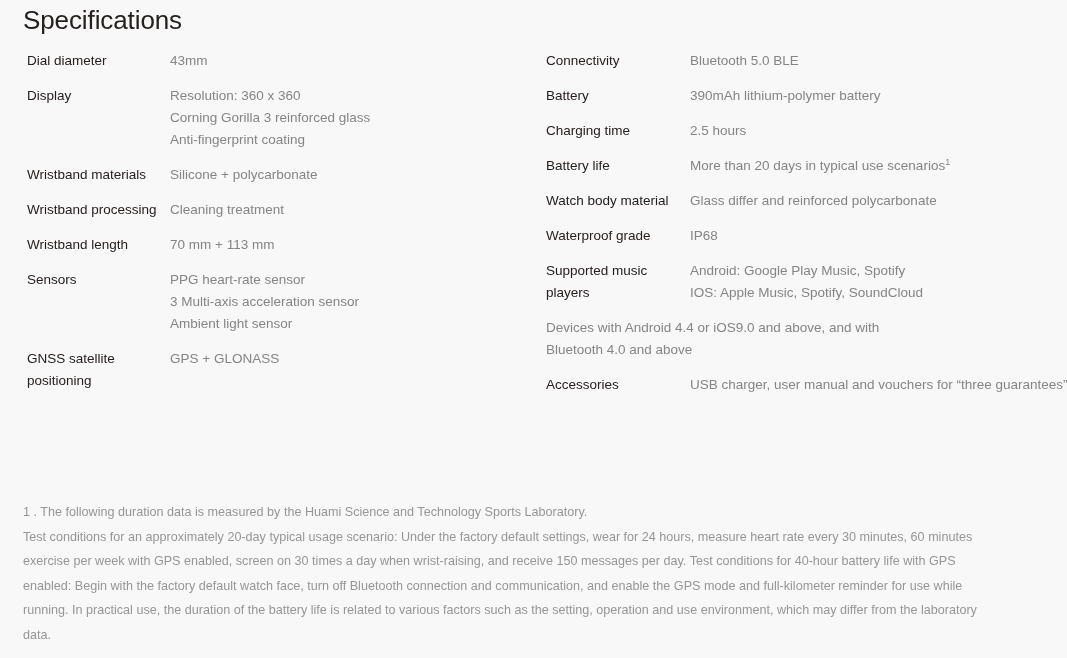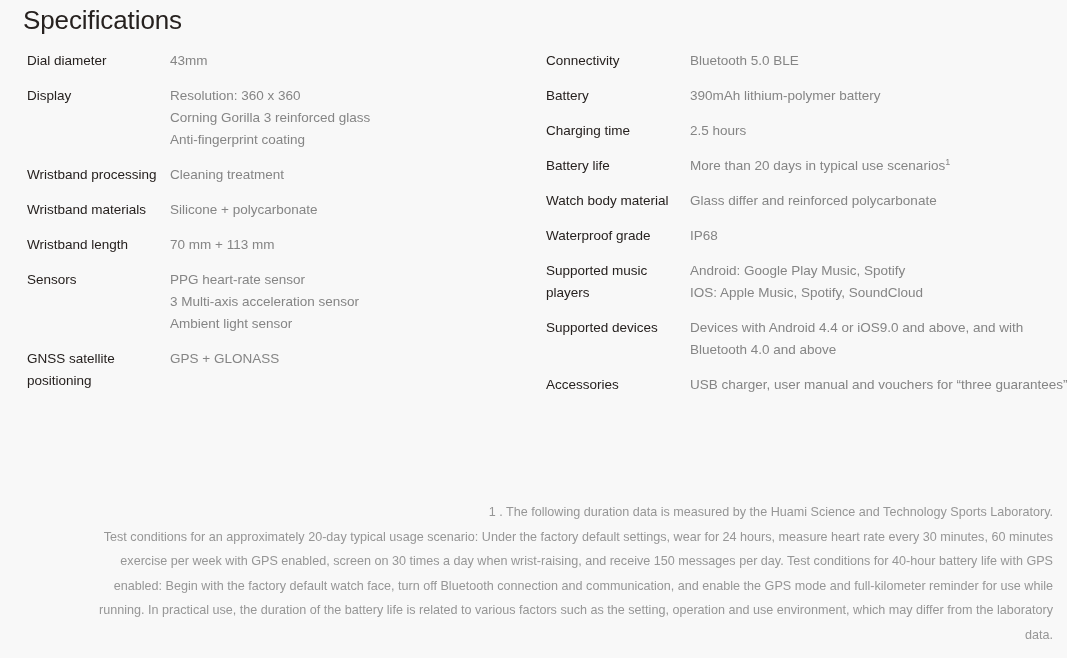--- a/index.html
+++ b/index.html
@@ -79,21 +79,20 @@
   .spec-value sup {
     font-size: 9px;
     line-height: 0;
     vertical-align: super;
   }
   .footnotes {
     position: absolute;
     left: 23px;
     top: 500px;
     width: 1030px;
-    text-align: right;
   }
   .footnote-line {
     font-size: 12.6px;
     line-height: 24.5px;
     color: #969696;
     font-weight: 400;
     white-space: nowrap;
   }
 </style>
 </head>
@@ -114,29 +113,29 @@
         </div>
         <div class="spec-row">
           <div class="spec-label">Display</div>
           <div class="spec-value">
             <span class="vline">Resolution: 360 x 360</span>
             <span class="vline">Corning Gorilla 3 reinforced glass</span>
             <span class="vline">Anti-fingerprint coating</span>
           </div>
         </div>
         <div class="spec-row">
+          <div class="spec-label">Wristband materials</div>
+          <div class="spec-value">
+            <span class="vline">Silicone + polycarbonate</span>
+          </div>
+        </div>
+        <div class="spec-row">
           <div class="spec-label">Wristband processing</div>
           <div class="spec-value">
             <span class="vline">Cleaning treatment</span>
-          </div>
-        </div>
-        <div class="spec-row">
-          <div class="spec-label">Wristband materials</div>
-          <div class="spec-value">
-            <span class="vline">Silicone + polycarbonate</span>
           </div>
         </div>
         <div class="spec-row">
           <div class="spec-label">Wristband length</div>
           <div class="spec-value">
             <span class="vline">70 mm + 113 mm</span>
           </div>
         </div>
         <div class="spec-row">
           <div class="spec-label">Sensors</div>
@@ -192,21 +191,20 @@
           </div>
         </div>
         <div class="spec-row">
           <div class="spec-label">Supported music players</div>
           <div class="spec-value">
             <span class="vline">Android: Google Play Music, Spotify</span>
             <span class="vline">IOS: Apple Music, Spotify, SoundCloud</span>
           </div>
         </div>
         <div class="spec-row">
-          <div class="spec-label">Supported devices</div>
           <div class="spec-value">
             <span class="vline">Devices with Android 4.4 or iOS9.0 and above, and with</span>
             <span class="vline">Bluetooth 4.0 and above</span>
           </div>
         </div>
         <div class="spec-row">
           <div class="spec-label">Accessories</div>
           <div class="spec-value">
             <span class="vline">USB charger, user manual and vouchers for “three guarantees”</span>
           </div>

